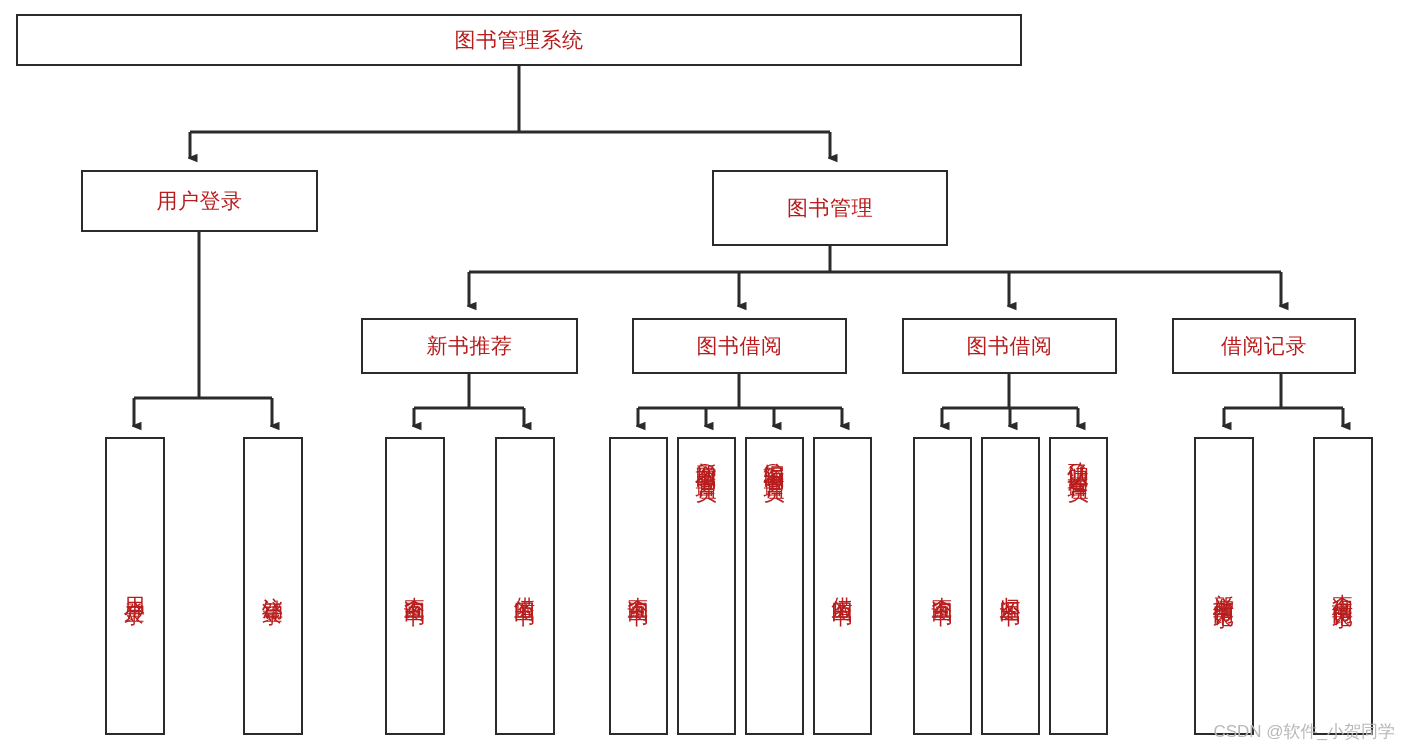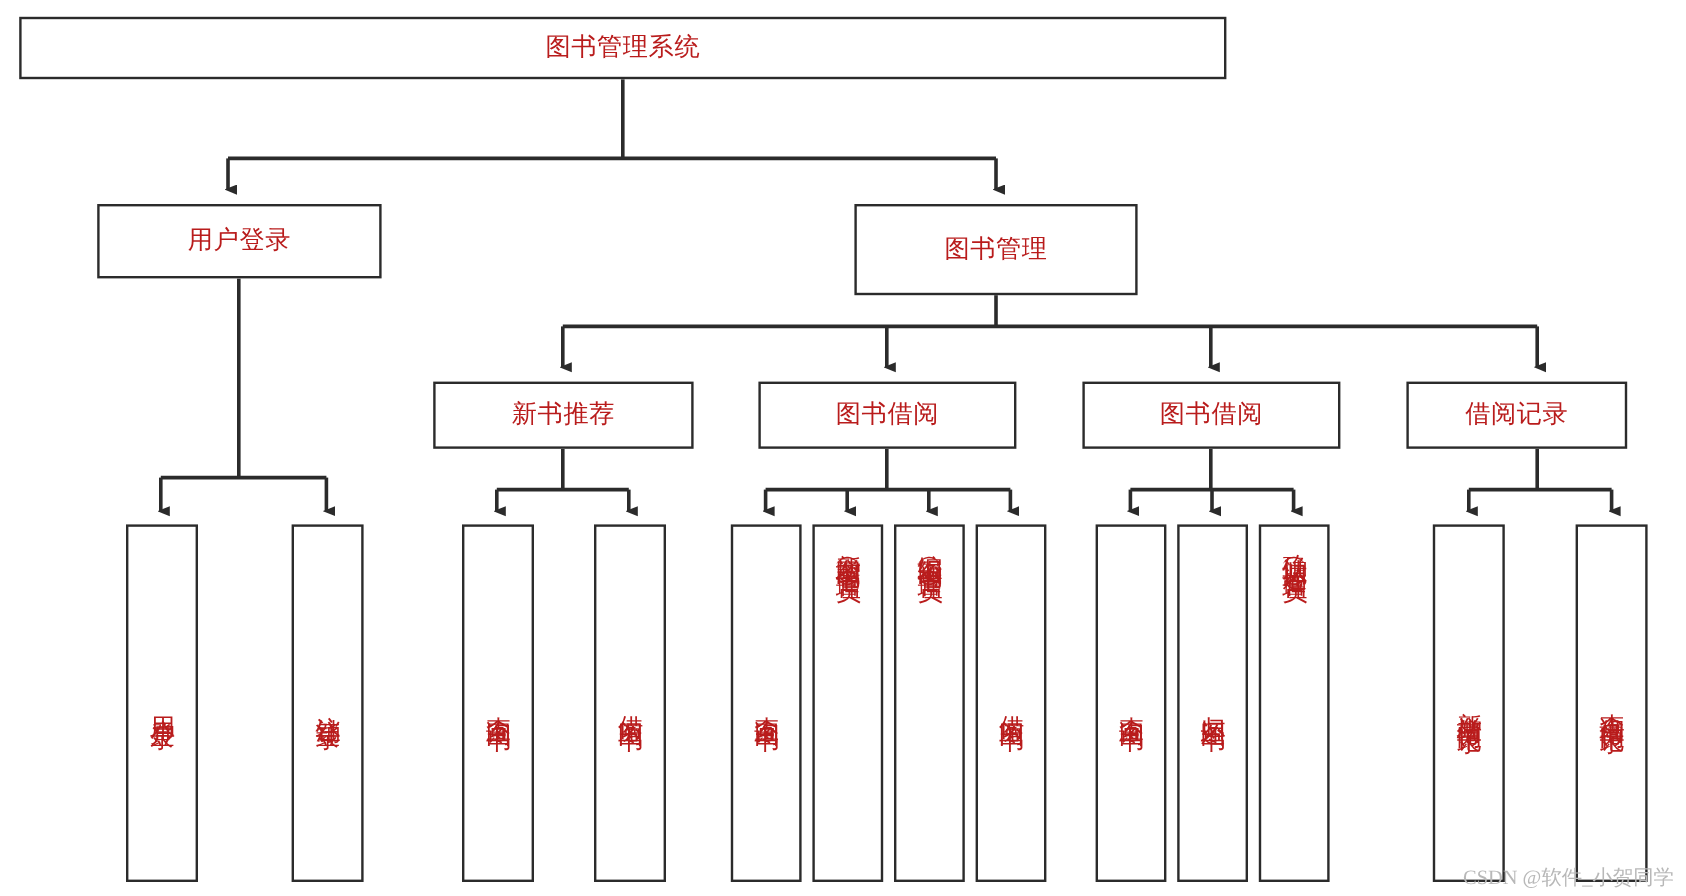--- a/index.html
+++ b/index.html
@@ -58,21 +58,21 @@
     height: 747px;
     pointer-events: none;
   }
   .watermark {
     position: absolute;
     right: 10px;
     bottom: 4px;
     font-size: 17px;
     color: #b8b8b8;
     white-space: nowrap;
-    font-family: Liberation Serif, serif;
+    font-family: Liberation Sans, sans-serif;
   }
 </style>
 </head>
 <body>
 
 <div id="canvas">
 
   <svg class="edges" viewBox="0 0 1405 747">
     <defs>
       <marker id="arrow" markerWidth="10" markerHeight="10" refX="4.2" refY="7.5" orient="auto" markerUnits="userSpaceOnUse">

